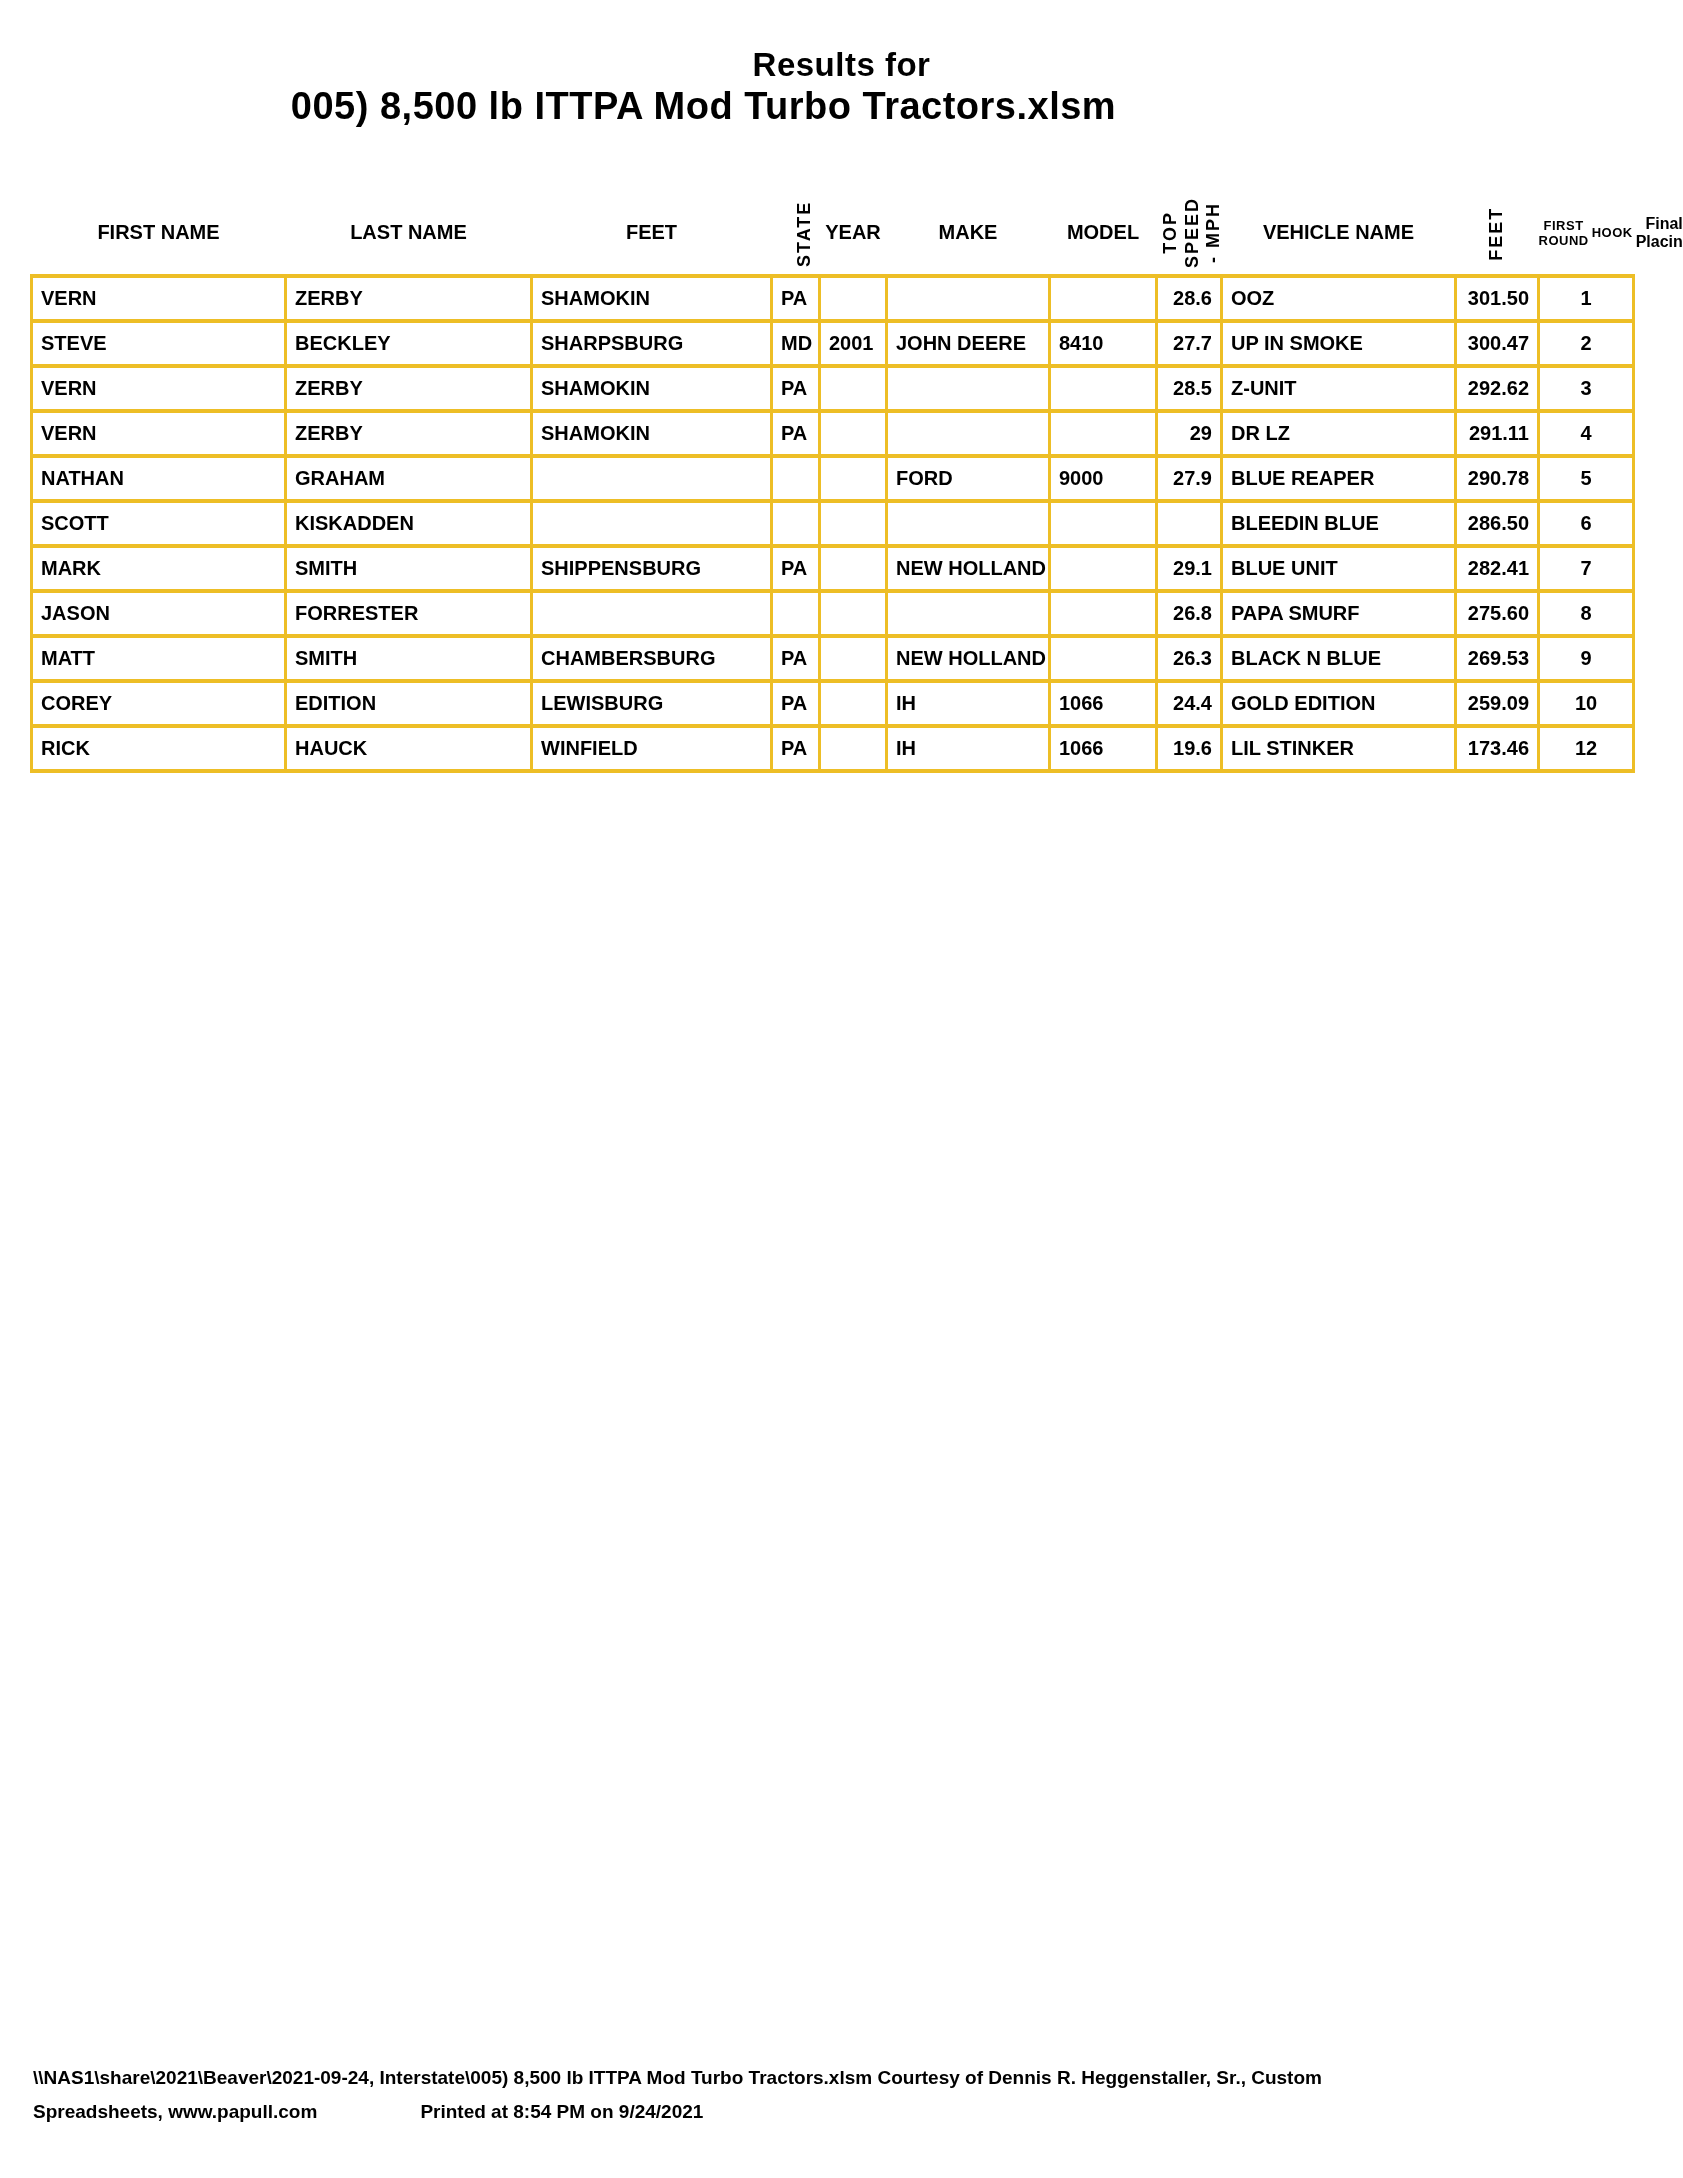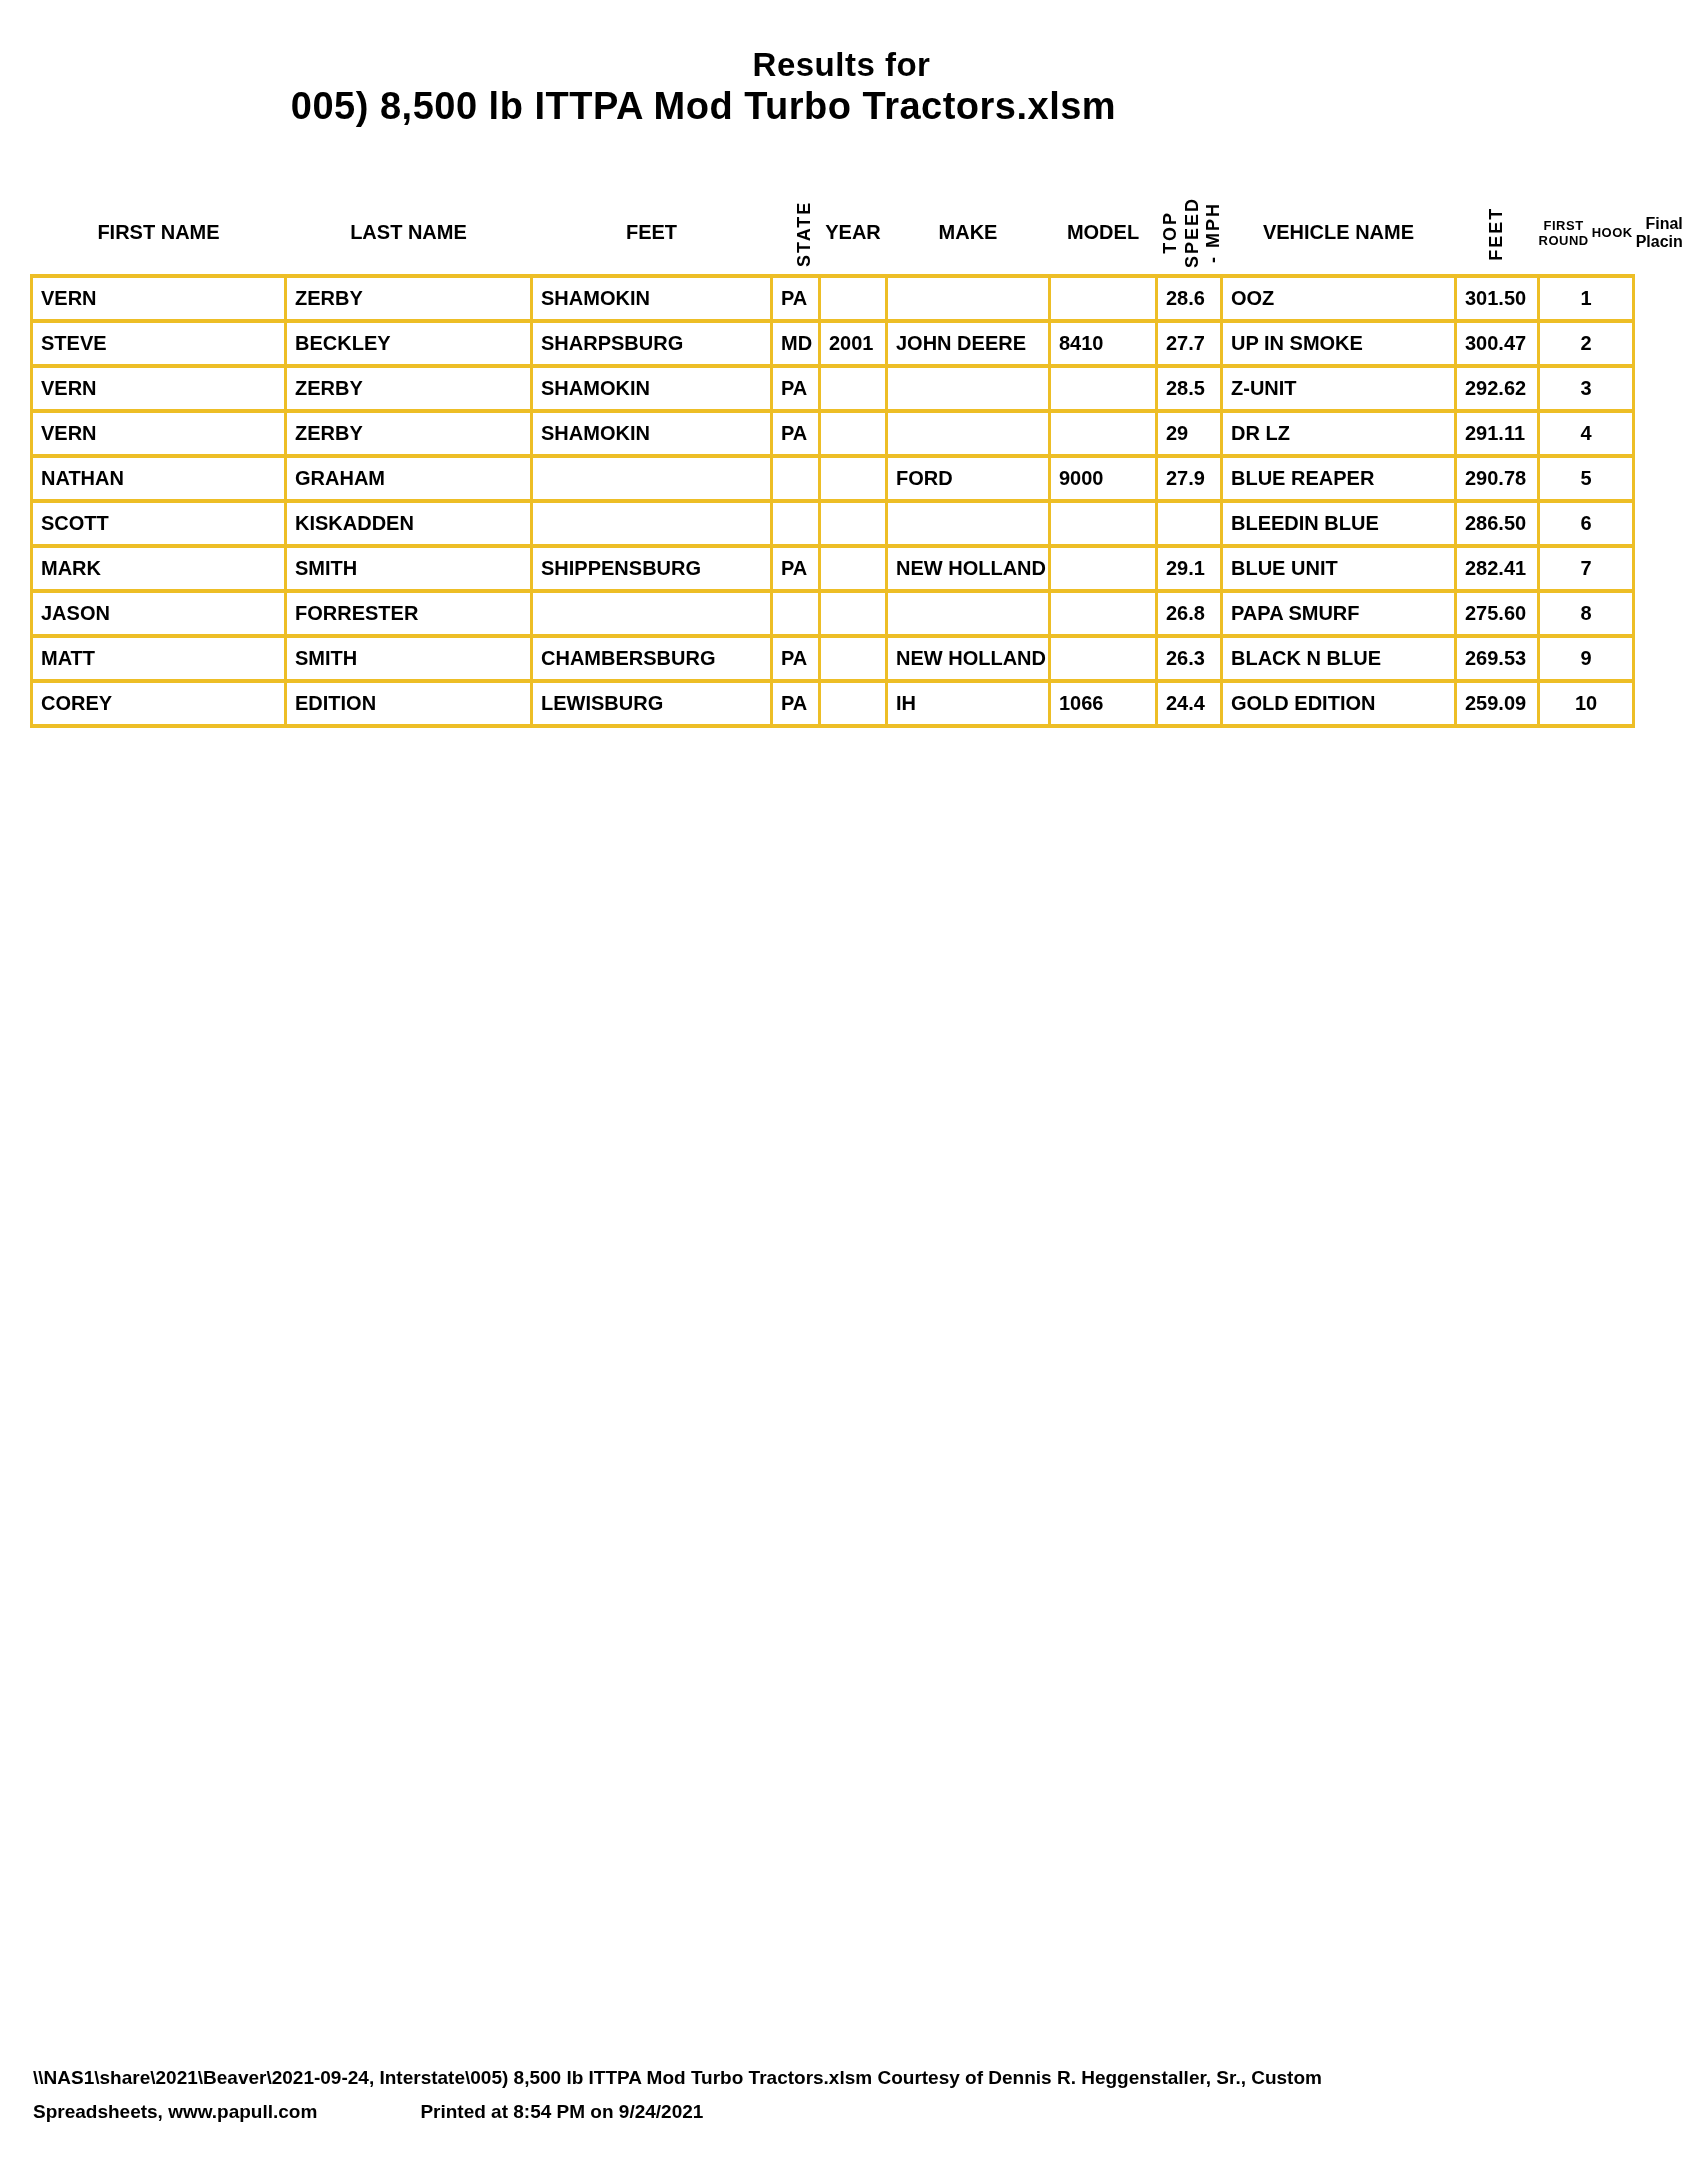--- a/index.html
+++ b/index.html
@@ -24,21 +24,21 @@
     height:83px;padding:0;vertical-align:middle;text-align:center;
     font-size:20px;font-weight:bold;border:none;background:#fff;
   }
   tbody td{
     height:41px;padding:0 8px;vertical-align:middle;
     font-size:20px;font-weight:bold;background:#fff;overflow:hidden;
     border:3px solid #EDBE26;border-top-width:4px;border-bottom-width:4px;
     white-space:nowrap;
   }
   
-  tbody td:nth-child(8),tbody td:nth-child(10){}
+  tbody td:nth-child(8),tbody td:nth-child(10){text-align:right;}
   tbody td:nth-child(11){text-align:center;}
   .vert{
     display:inline-block;transform:rotate(-90deg);
     font-size:18px;letter-spacing:2px;line-height:1.2;
     white-space:pre;text-align:center;
   }
   .hook-hdr{display:flex;flex-direction:row;align-items:center;gap:3px;}
   .hook-line{font-size:13px;letter-spacing:0.5px;}
   .hook-sub{font-size:16px;}
   .footer{
@@ -213,20 +213,33 @@
       <td>LEWISBURG</td>
       <td>PA</td>
       <td></td>
       <td>IH</td>
       <td>1066</td>
       <td>24.4</td>
       <td>GOLD EDITION</td>
       <td>259.09</td>
       <td>10</td>
     </tr>
+    <tr>
+      <td>RICK</td>
+      <td>HAUCK</td>
+      <td>WINFIELD</td>
+      <td>PA</td>
+      <td></td>
+      <td>IH</td>
+      <td>1066</td>
+      <td>19.6</td>
+      <td>LIL STINKER</td>
+      <td>173.46</td>
+      <td>12</td>
+    </tr>
   </tbody>
 </table>
 
 <div class="footer">
   <div>\\NAS1\share\2021\Beaver\2021-09-24, Interstate\005) 8,500 lb ITTPA Mod Turbo Tractors.xlsm  Courtesy of Dennis R. Heggenstaller, Sr., Custom</div>
   <div>
     <span>Spreadsheets, www.papull.com</span><span class="gap">Printed at 8:54 PM on 9/24/2021</span>
   </div>
 </div>
 

